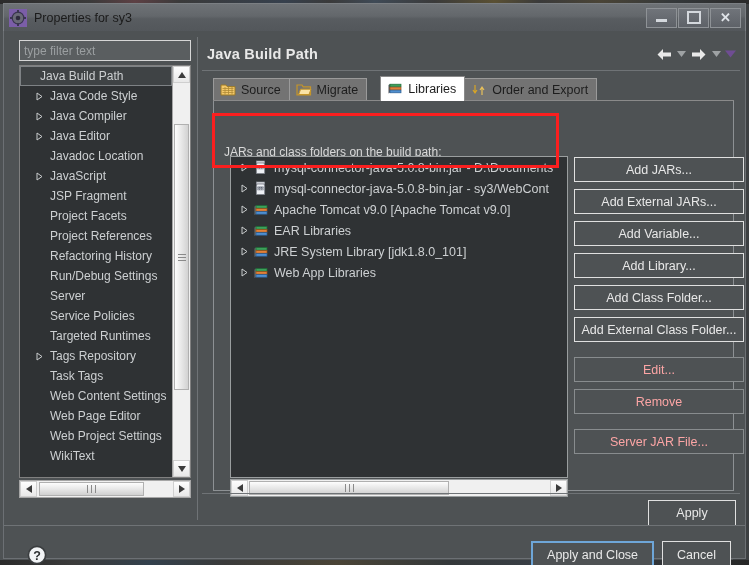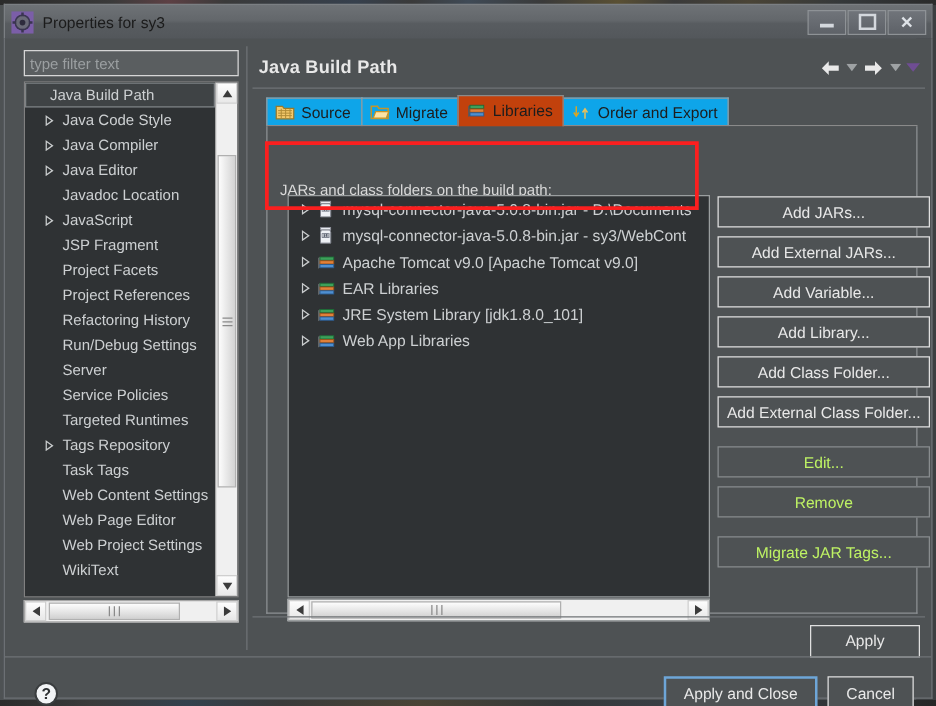--- a/index.html
+++ b/index.html
@@ -253,35 +253,36 @@
     left: 11px; top: 39px;
     height: 25px;
     display: flex;
     align-items: flex-end;
   }
   .tab {
     height: 23px;
     display: flex;
     align-items: center;
     padding: 0 8px 0 6px;
-    background: #0ea5e9;
+    background: #737373;
     border: 1px solid #9a9a9a;
     border-bottom: none;
     box-sizing: border-box;
     color: #1d1d1d;
     font-size: 12.5px;
     margin-right: -1px;
     white-space: nowrap;
   }
   .tab.active {
-    background: #c2410c;
+    background: #ffffff;
     height: 25px;
     border-color: #8a8a8a;
     z-index: 2;
     position: relative;
+    margin-left: 14px;
   }
   .tab-icon { width: 16px; height: 14px; margin-right: 5px; flex:0 0 16px; }
   #tab-strip-line {
     position: absolute;
     left: 11px; top: 63px; width: 521px; height: 1px;
     background: #8a8a8a;
   }
 
   
   #tab-content {
@@ -348,21 +349,21 @@
     box-sizing: border-box;
     color: #e8e8e8;
     font-size: 12.5px;
     display: flex; align-items: center; justify-content: center;
     margin-bottom: 7px;
     font-family: "Liberation Sans", sans-serif;
     cursor: default;
   }
   .side-btn.disabled {
     border-color: #888c8e;
-    color: #bef264;
+    color: #fca5a5;
   }
   .gap-before { margin-top: 15px; }
 
   
   #apply-sep {
     position: absolute;
     left: 0px; top: 456px; width: 538px; height: 1px;
     background: #6f7376;
   }
   #apply-btn {
@@ -867,21 +868,21 @@
           <div class="side-btn">
               <span>Add External Class Folder...</span>
             </div>
           <div class="side-btn disabled gap-before">
               <span>Edit...</span>
             </div>
           <div class="side-btn disabled">
               <span>Remove</span>
             </div>
           <div class="side-btn disabled gap-before">
-              <span>Migrate JAR Tags...</span>
+              <span>Server JAR File...</span>
             </div>
         </div>
 
       </div>
 
       <div id="apply-sep"></div>
       <div id="apply-btn">
         <span>Apply</span>
       </div>
 

